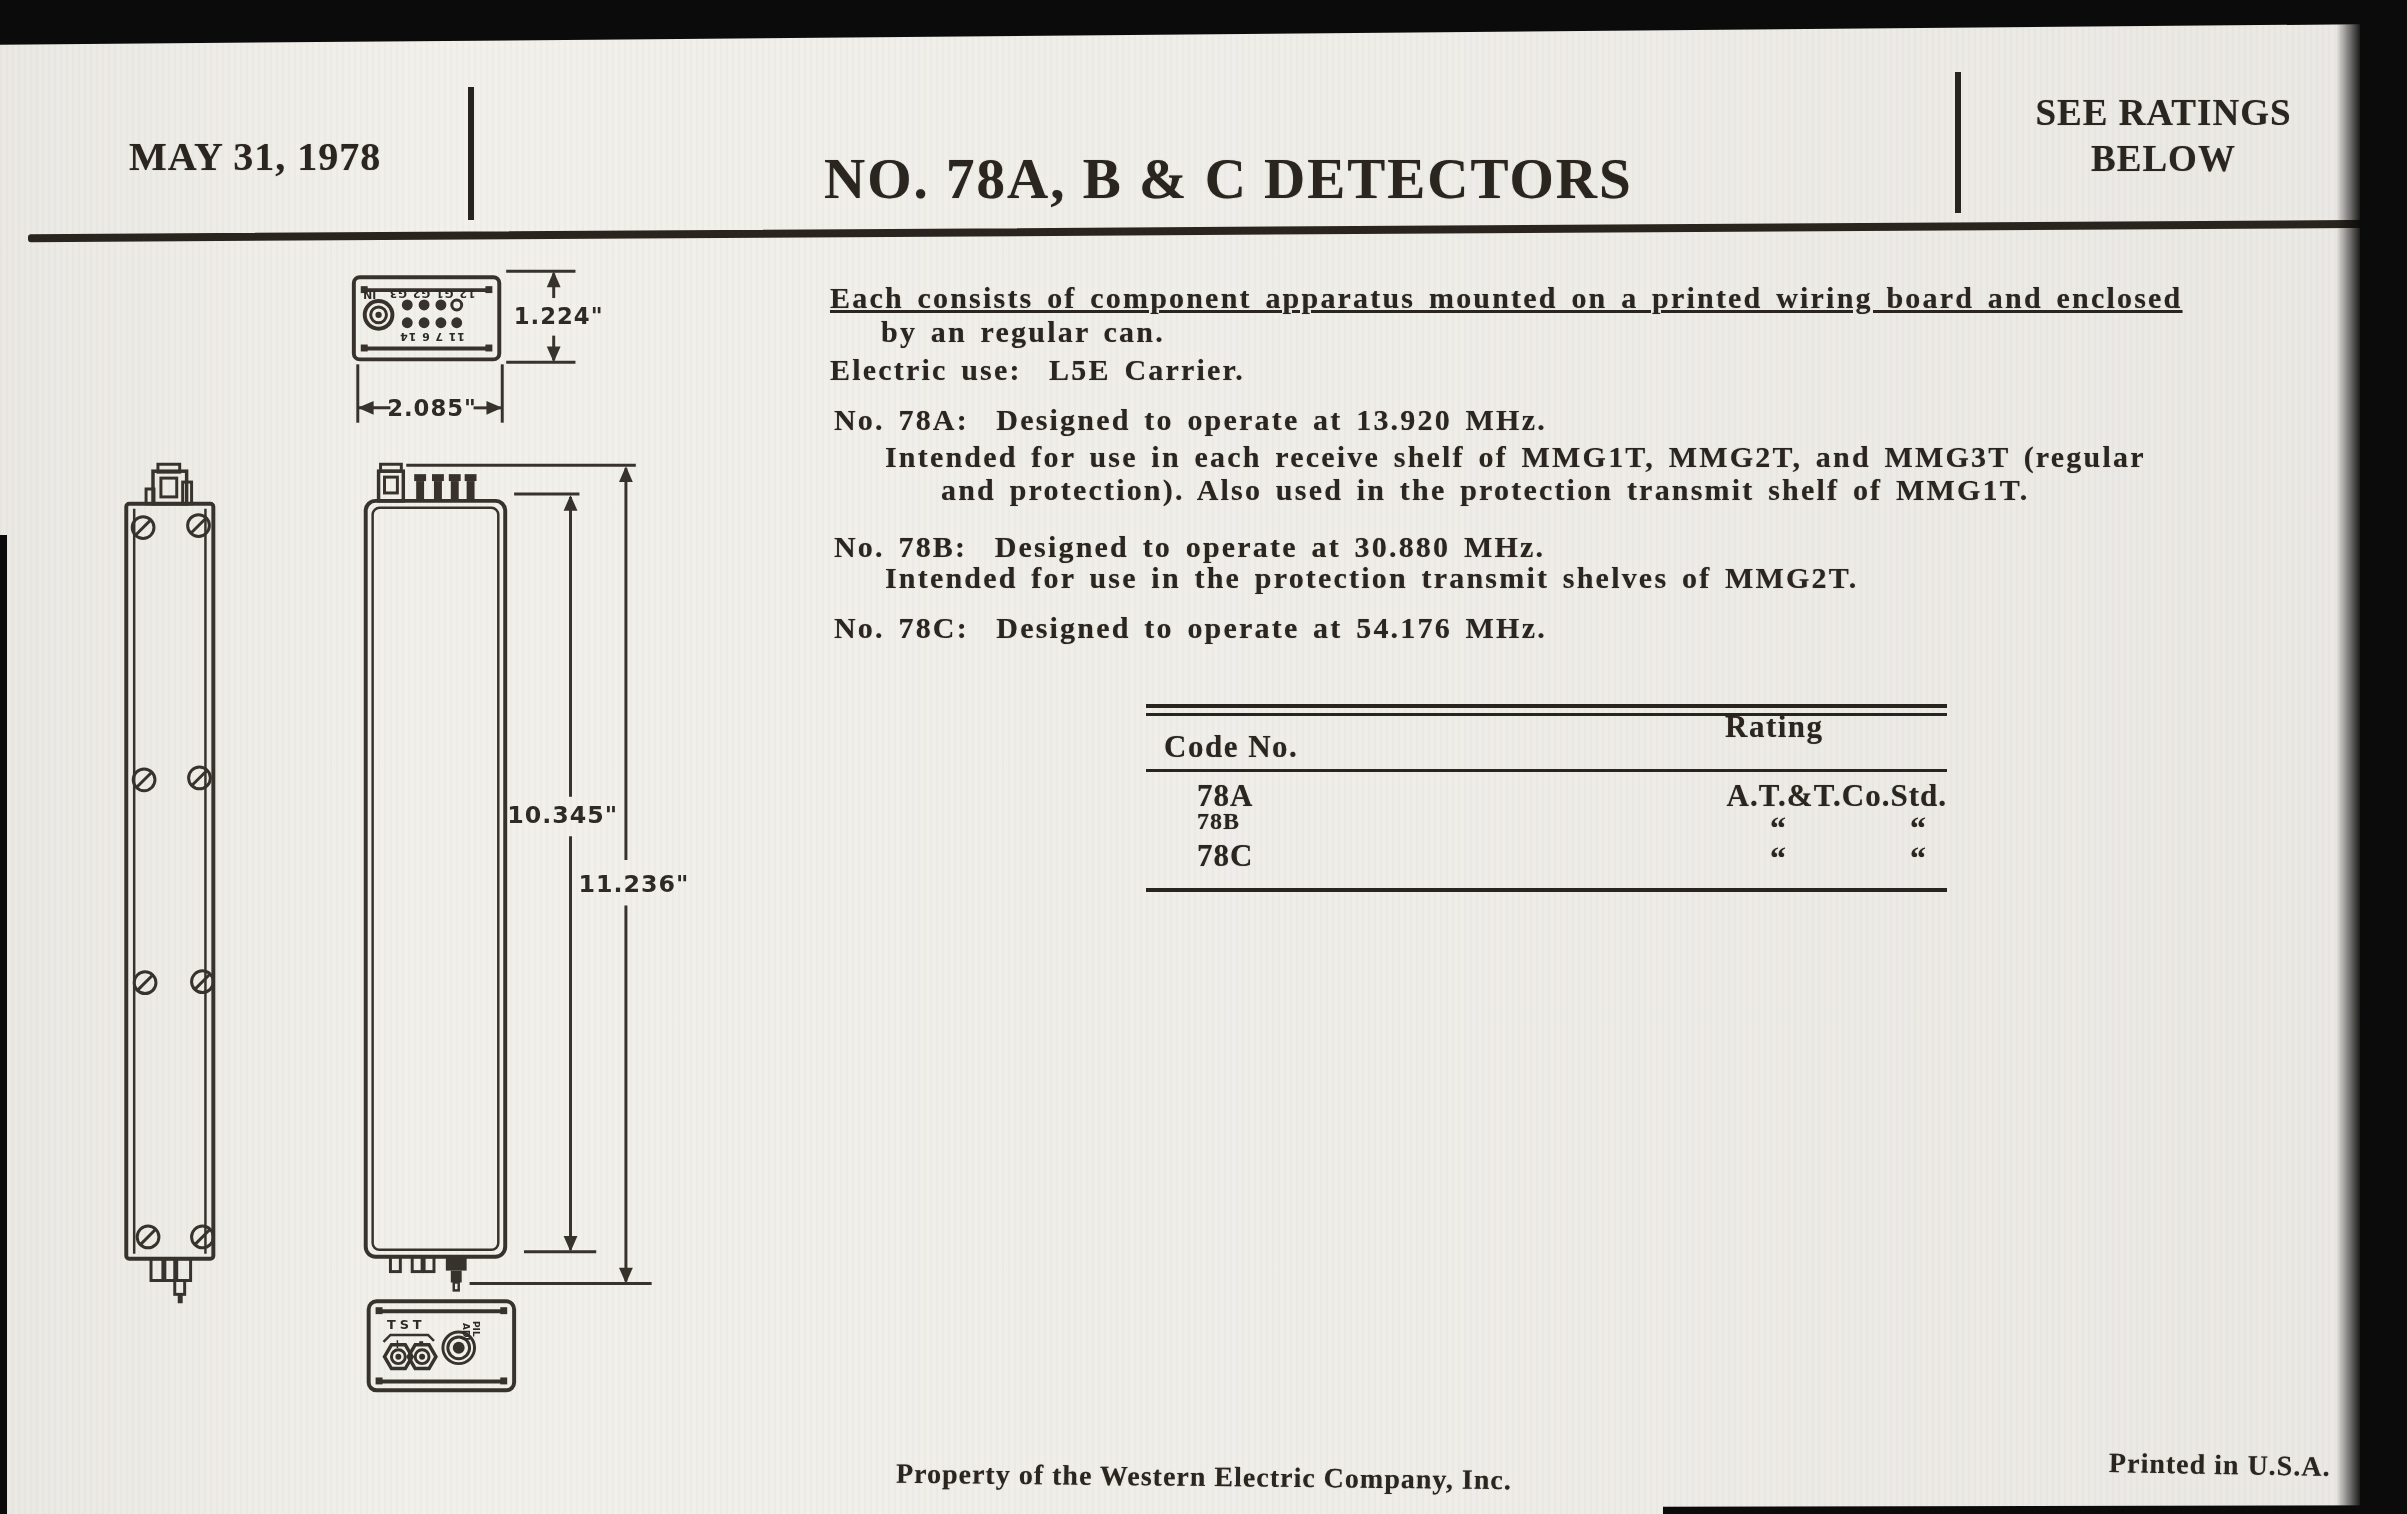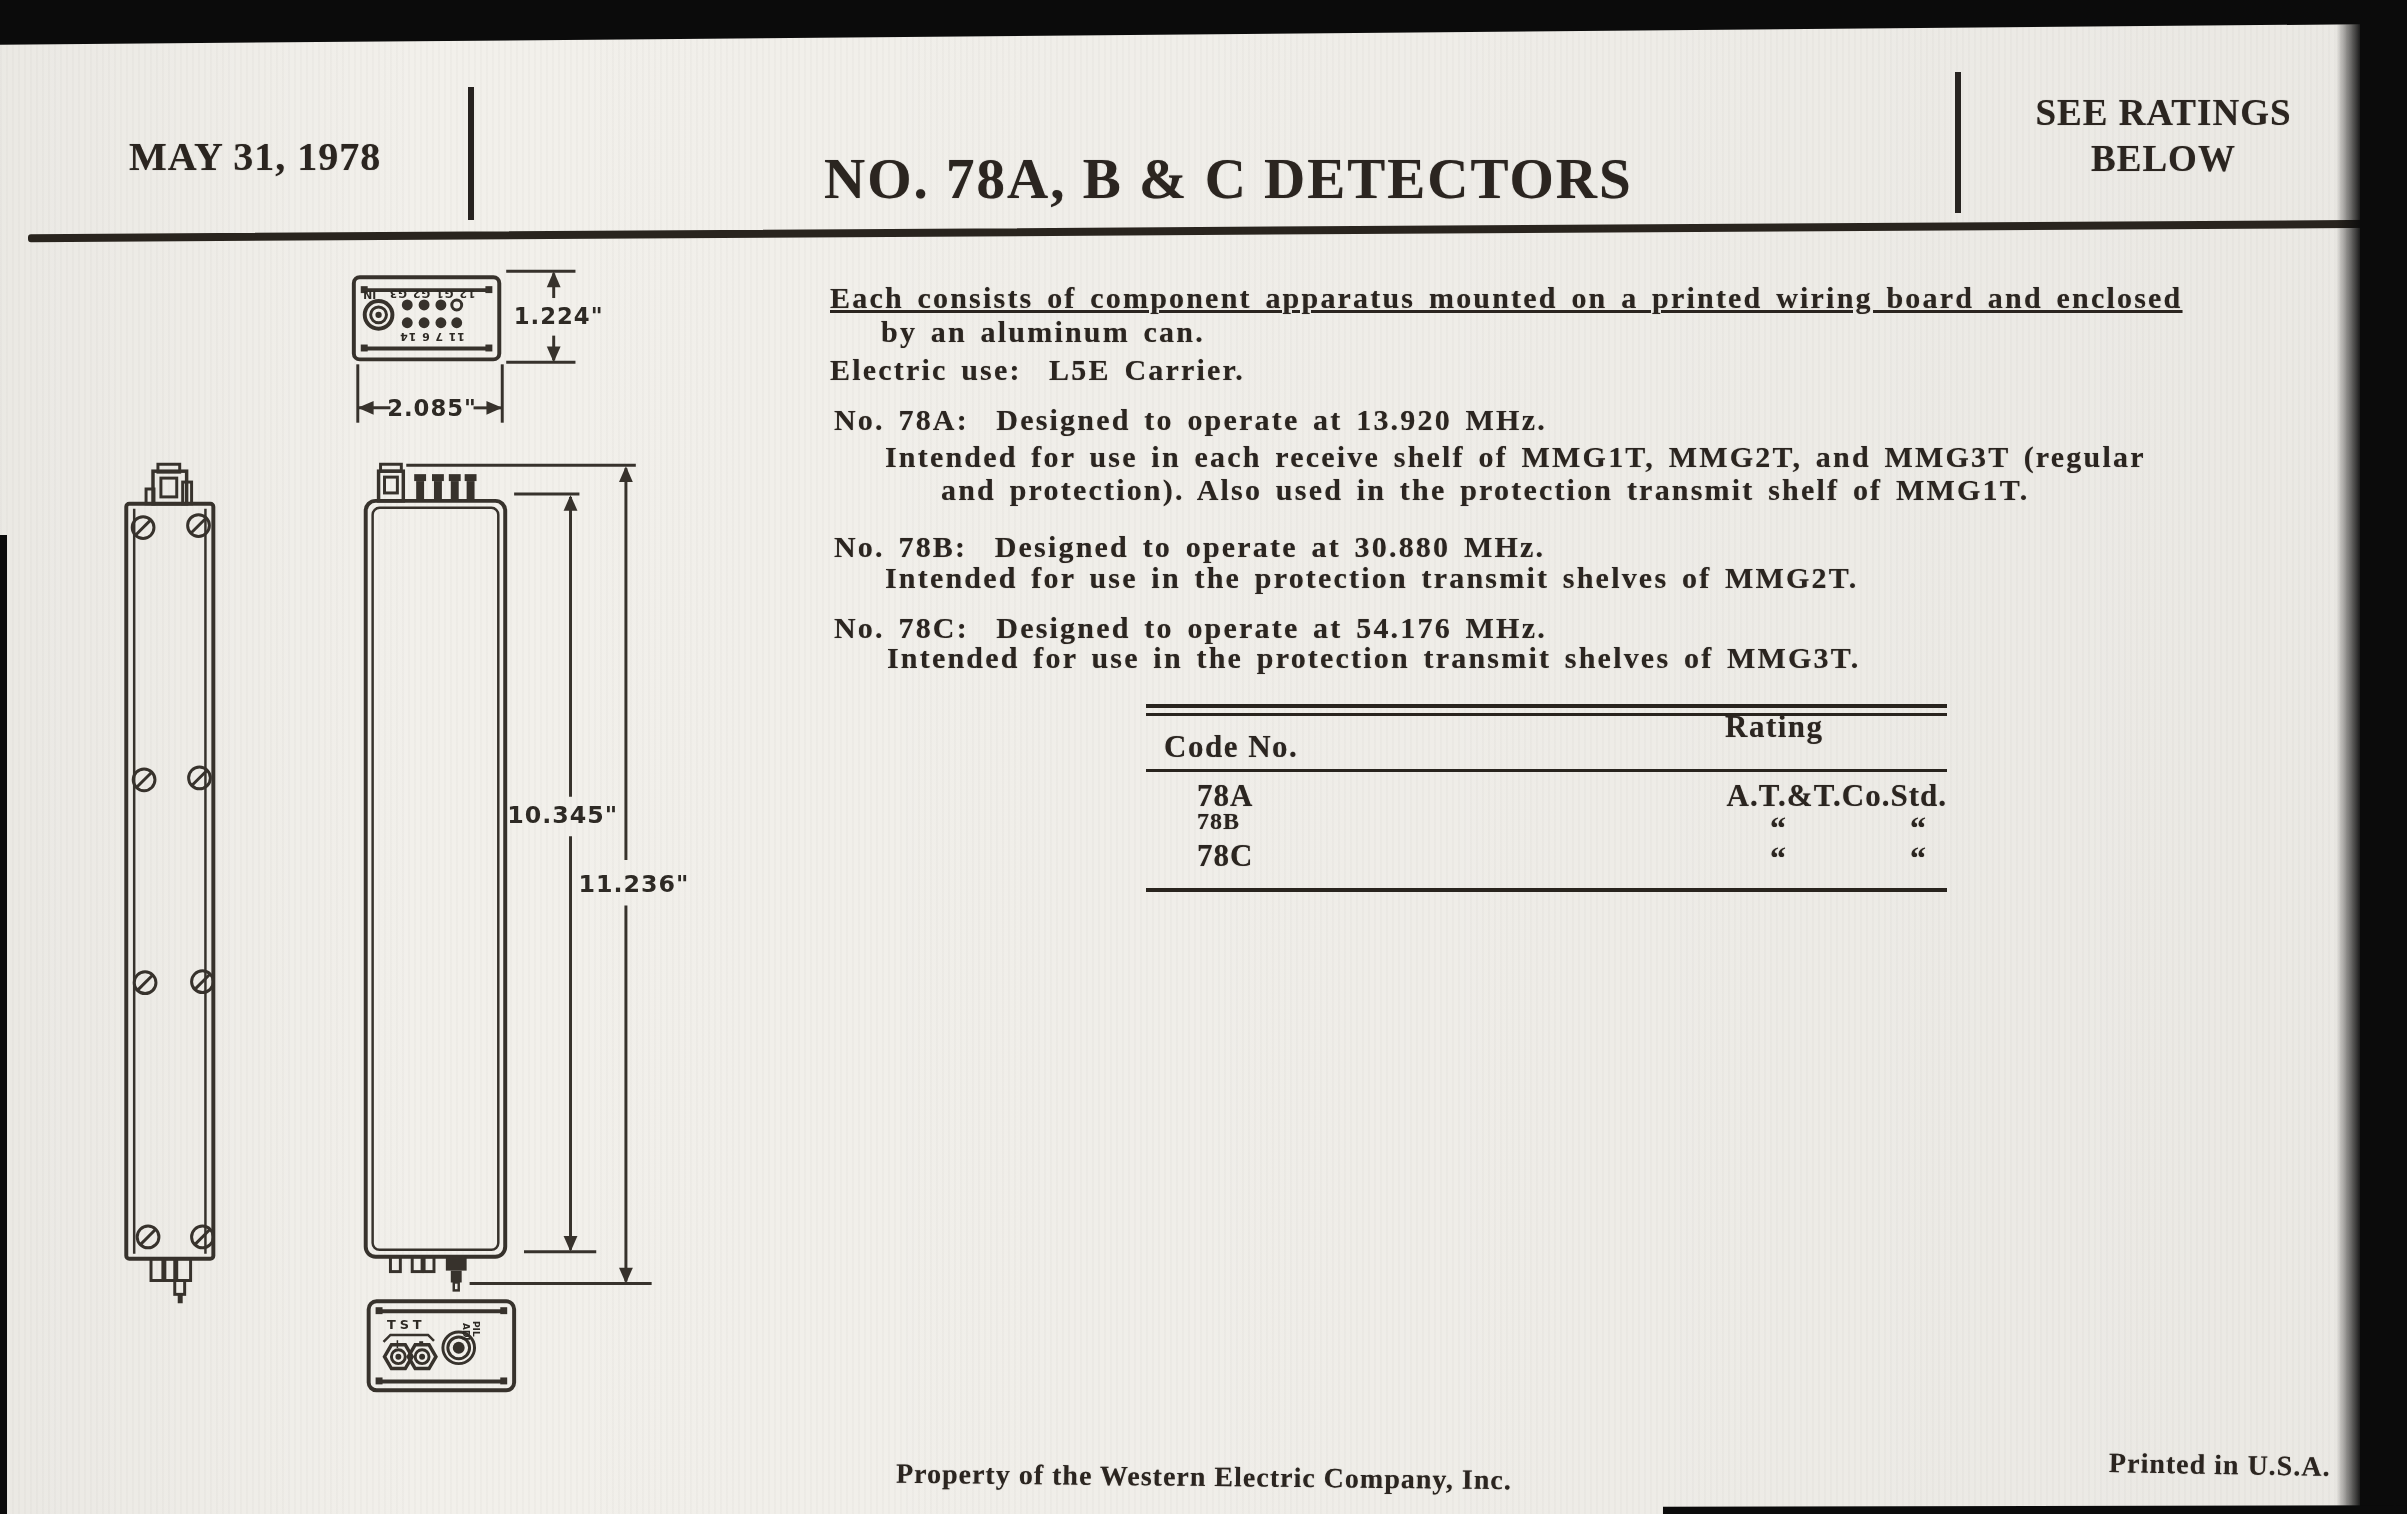--- a/index.html
+++ b/index.html
@@ -195,29 +195,28 @@
         <circle class="ln" cx="404" cy="1107" r="16" stroke-width="3"></circle>
         <circle class="ln" cx="404" cy="1107" r="11" stroke-width="3"></circle>
         <circle class="fl" cx="404" cy="1107" r="6"></circle>
       </g>
       <text class="tiny-text" x="418" y="1080" font-size="9" transform="rotate(90 418 1080)">PIL</text>
       <text class="tiny-text" x="408" y="1082" font-size="9" transform="rotate(90 408 1082)">ADJ</text>
     </g>
   </svg>
 
   <div class="abs ink" style="left:830px;top:281px;font-size:30px;letter-spacing:2.2px;word-spacing:4px;text-decoration:underline;">Each consists of component apparatus mounted on a printed wiring board and enclosed</div>
-  <div class="abs ink" style="left:881px;top:315px;font-size:30px;letter-spacing:2.2px;word-spacing:4px;">by an aluminum can.</div>
+  <div class="abs ink" style="left:881px;top:315px;font-size:30px;letter-spacing:2.2px;word-spacing:4px;">by an regular can.</div>
   <div class="abs ink" style="left:830px;top:353px;font-size:30px;letter-spacing:2.2px;word-spacing:4px;">Electric use:  L5E Carrier.</div>
   <div class="abs ink" style="left:834px;top:403px;font-size:30px;letter-spacing:2.2px;word-spacing:4px;">No. 78A:  Designed to operate at 13.920 MHz.</div>
   <div class="abs ink" style="left:885px;top:440px;font-size:30px;letter-spacing:2.2px;word-spacing:4px;">Intended for use in each receive shelf of MMG1T, MMG2T, and MMG3T (regular</div>
   <div class="abs ink" style="left:941px;top:473px;font-size:30px;letter-spacing:2.2px;word-spacing:4px;">and protection). Also used in the protection transmit shelf of MMG1T.</div>
   <div class="abs ink" style="left:834px;top:530px;font-size:30px;letter-spacing:2.2px;word-spacing:4px;">No. 78B:  Designed to operate at 30.880 MHz.</div>
   <div class="abs ink" style="left:885px;top:561px;font-size:30px;letter-spacing:2.2px;word-spacing:4px;">Intended for use in the protection transmit shelves of MMG2T.</div>
   <div class="abs ink" style="left:834px;top:611px;font-size:30px;letter-spacing:2.2px;word-spacing:4px;">No. 78C:  Designed to operate at 54.176 MHz.</div>
-  <div class="abs ink" style="left:887px;top:641px;font-size:30px;letter-spacing:2.2px;word-spacing:4px;">Intended for use in the protection transmit shelves of MMG3T.</div>
 
   <div class="abs" style="left:1146px;top:698px;width:801px;height:198px;">
     <div class="abs rule" style="left:0;top:6px;width:801px;height:4px;"></div>
     <div class="abs rule" style="left:0;top:15px;width:801px;height:3px;"></div>
     <div class="abs ink" style="left:18px;top:31px;font-size:31px;letter-spacing:1.5px;">Code No.</div>
     <div class="abs ink" style="left:579px;top:11px;width:198px;text-align:left;font-size:31px;letter-spacing:1.5px;">Rating</div>
     <div class="abs rule" style="left:0;top:71px;width:801px;height:3px;"></div>
     <div class="abs ink" style="left:51px;top:80px;font-size:31px;letter-spacing:1px;">78A</div>
     <div class="abs ink" style="left:51px;top:110px;font-size:24px;letter-spacing:1px;">78B</div>
     <div class="abs ink" style="left:51px;top:140px;font-size:31px;letter-spacing:1px;">78C</div>

